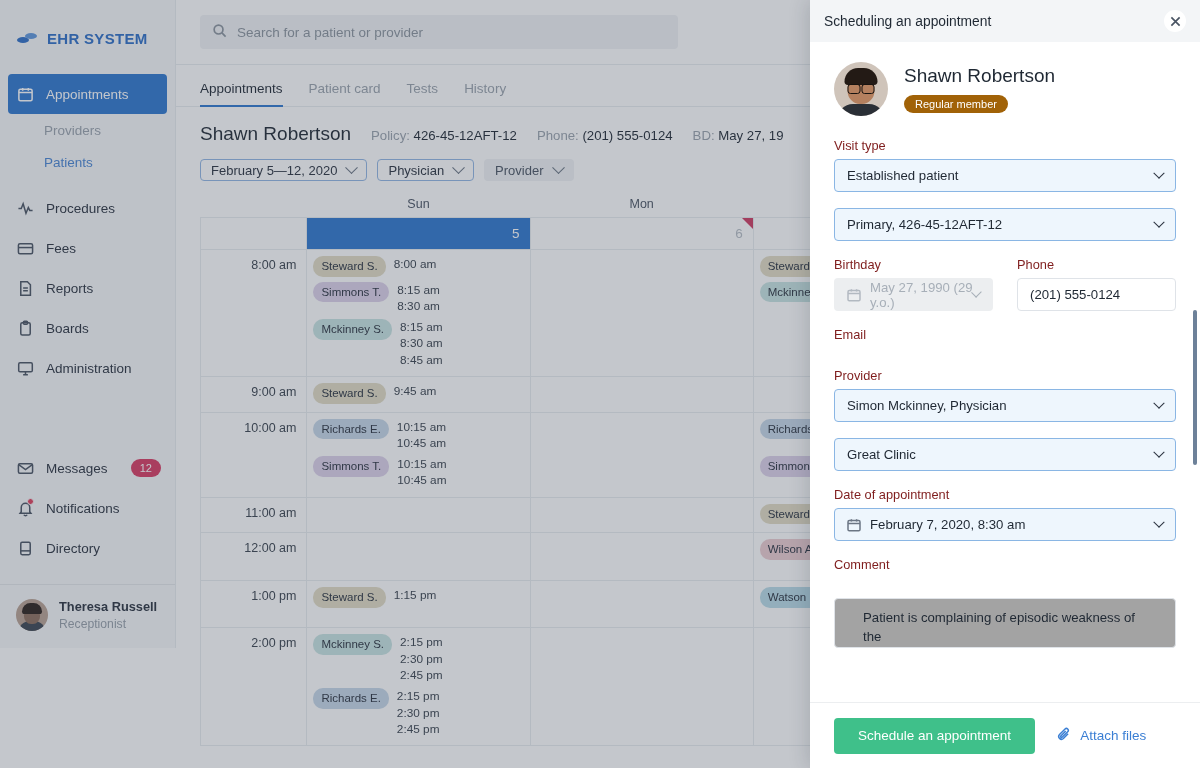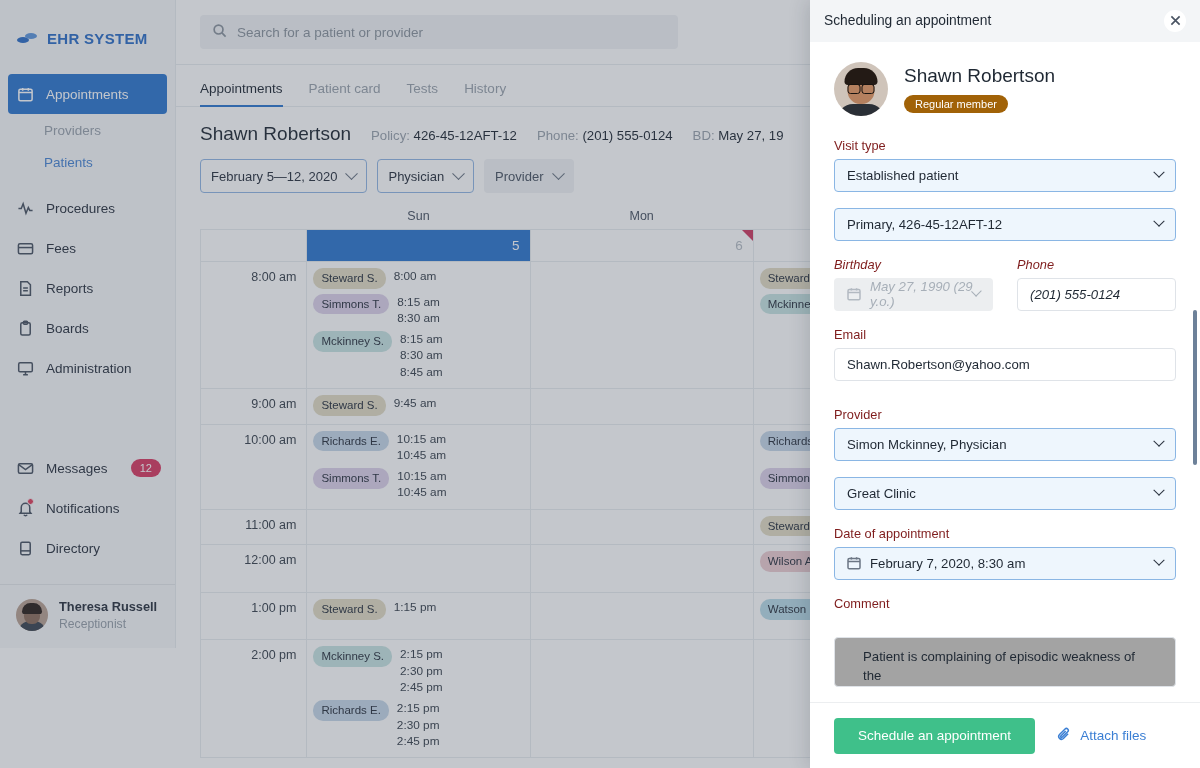--- a/index.html
+++ b/index.html
@@ -132,21 +132,21 @@
   .patient-bar {
     display: flex; align-items: baseline; gap: 20px;
     padding: 16px 24px 0 24px; white-space: nowrap; overflow: hidden;
   }
   .patient-name { font-size: 19px; color: #1f2833; font-weight: normal; }
   .meta { font-size: 13.2px; color: #1f2833; }
   .meta .lbl { color: #9aa3ad; }
 
   .filters { display: flex; gap: 10px; padding: 14px 24px 12px 24px; }
   .chip-select {
-    height: 34px; border: 1px solid #93b7e4; border-radius: 4px;
+    height: 22px; border: 1px solid #93b7e4; border-radius: 4px;
     background: #fff; font-size: 13px; color: #2b3340;
     display: inline-flex; align-items: center; gap: 10px;
     padding: 0 10px; cursor: pointer; white-space: nowrap;
   }
   .chip-select.plain { border-color: transparent; background: #f1f3f5; color: #4a5463; }
   .chev { width: 9px; height: 9px; border-right: 1.6px solid #6b7684; border-bottom: 1.6px solid #6b7684; transform: rotate(45deg) translate(-2px,-2px); }
 
   
   .cal-wrap { flex: 1 1 auto; overflow: hidden; padding: 0 0 0 24px; }
   .cal { width: 1000px; border-collapse: collapse; table-layout: fixed; }
@@ -246,21 +246,21 @@
   .ctrl.disabled { background: #eceef0; border-color: transparent; color: #a7afb8; cursor: default; }
   .ctrl .chev2 {
     margin-left: auto; width: 8px; height: 8px;
     border-right: 1.7px solid #2b3340; border-bottom: 1.7px solid #2b3340;
     transform: rotate(45deg) translate(-2px,-2px);
   }
   .ctrl.disabled .chev2 { border-color: #a7afb8; }
   .cal-ico { width: 14px; height: 14px; margin-right: 9px; flex: 0 0 14px; }
   .cal-ico svg { width: 14px; height: 14px; stroke: #6b7684; stroke-width: 1.5; fill: none; }
   .ctrl.disabled .cal-ico svg { stroke: #b2b9c1; }
-  .row2 { display: flex; gap: 24px; font-style: italic; }
+  .row2 { display: flex; gap: 24px; }
   .row2 .field { flex: 1 1 0; min-width: 0; }
   .textarea-box {
     border: 1px solid #dfe3e8; border-radius: 4px;
     padding: 9px 28px; font-size: 13.2px; color: #1f2833;
     height: 50px; overflow: hidden; line-height: 1.45; background: #a3a3a3;
     cursor: text;
     margin-top: 26px;
   }
   .modal-scrollbar {
     position: absolute; right: 3px; top: 268px;
@@ -729,23 +729,20 @@
         <div class="field">
           <div class="field-label">Phone</div>
           <div class="ctrl">
             <span>(201) 555-0124</span>
           </div>
         </div>
       </div>
 
       <div class="field">
         <div class="field-label">Email</div>
-        <div class="ctrl">
-          <span>Shawn.Robertson@yahoo.com</span>
-        </div>
       </div>
 
       <div class="field" style="margin-top:26px">
         <div class="field-label">Provider</div>
         <div class="ctrl select">
           <span>Simon Mckinney, Physician</span>
           <i class="chev2"></i>
         </div>
       </div>
 

